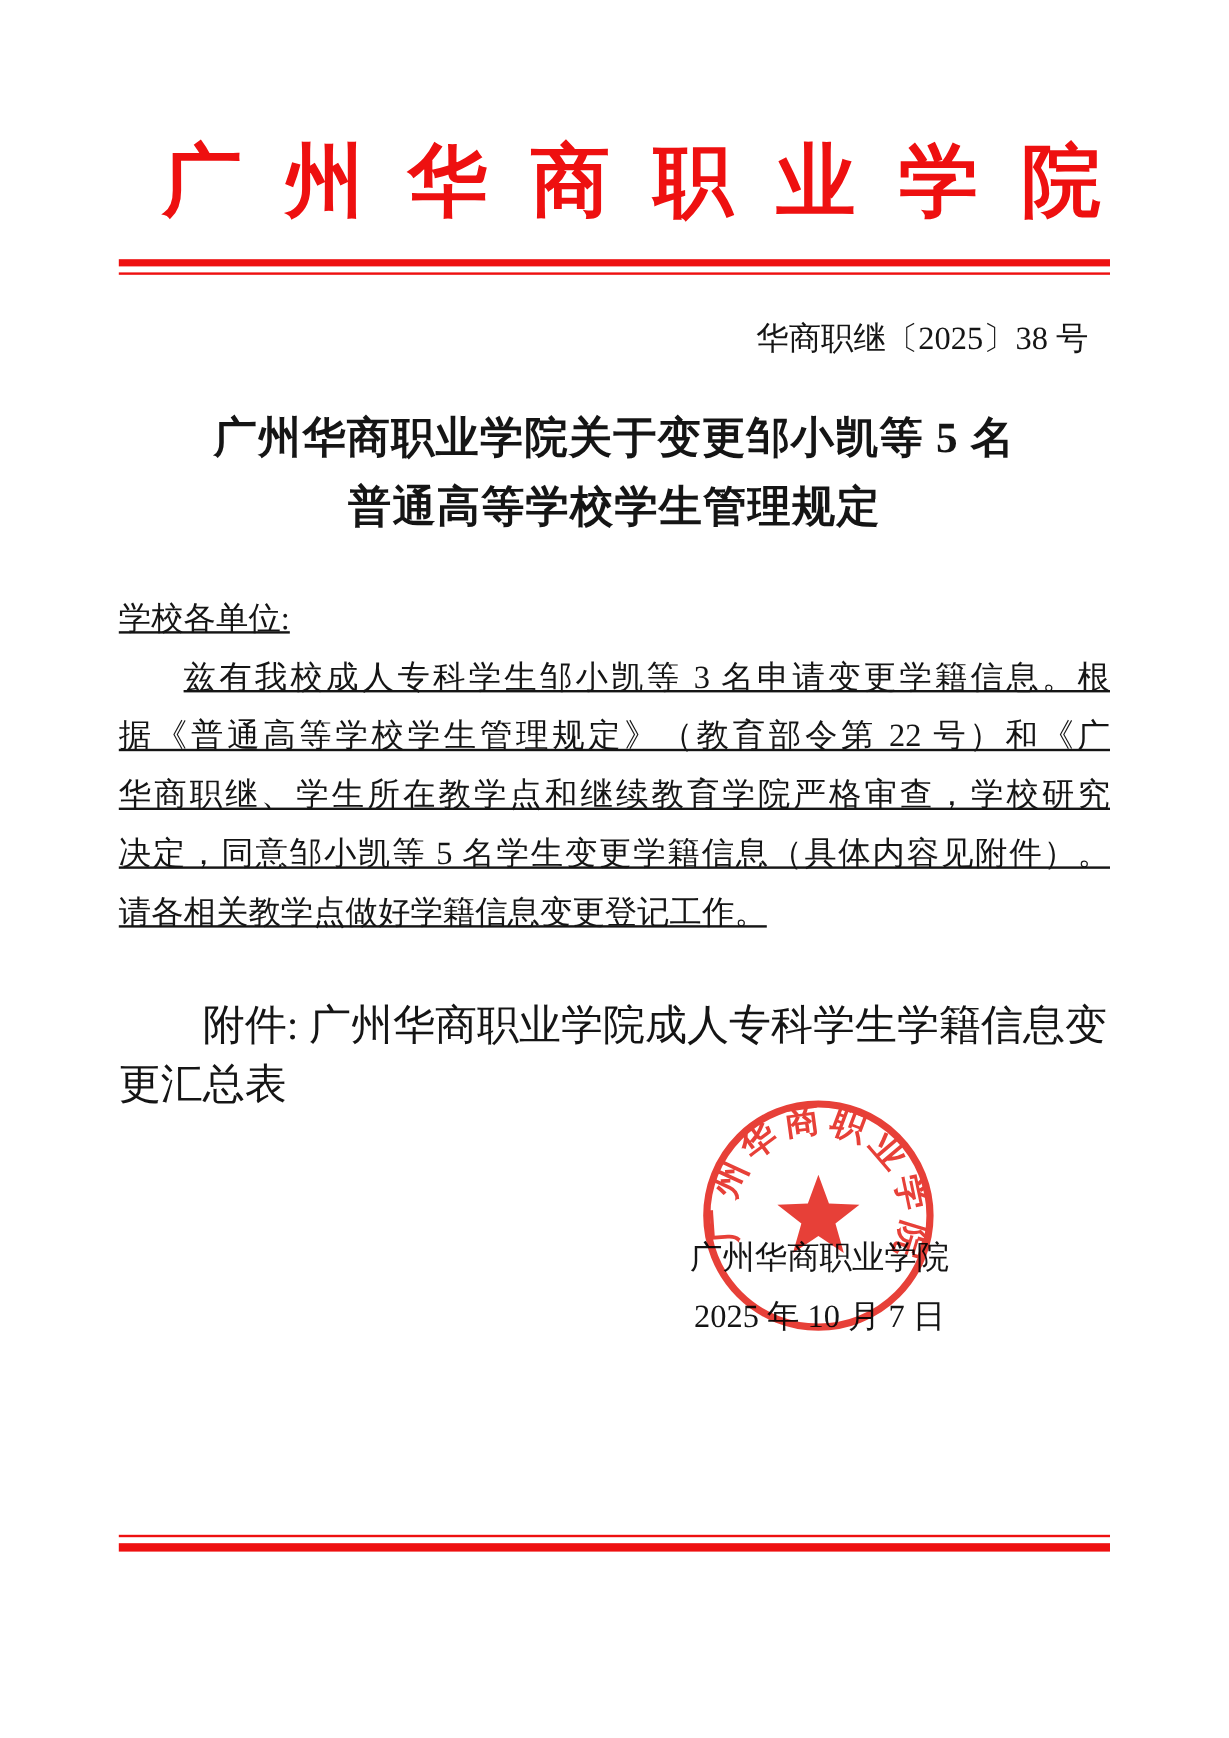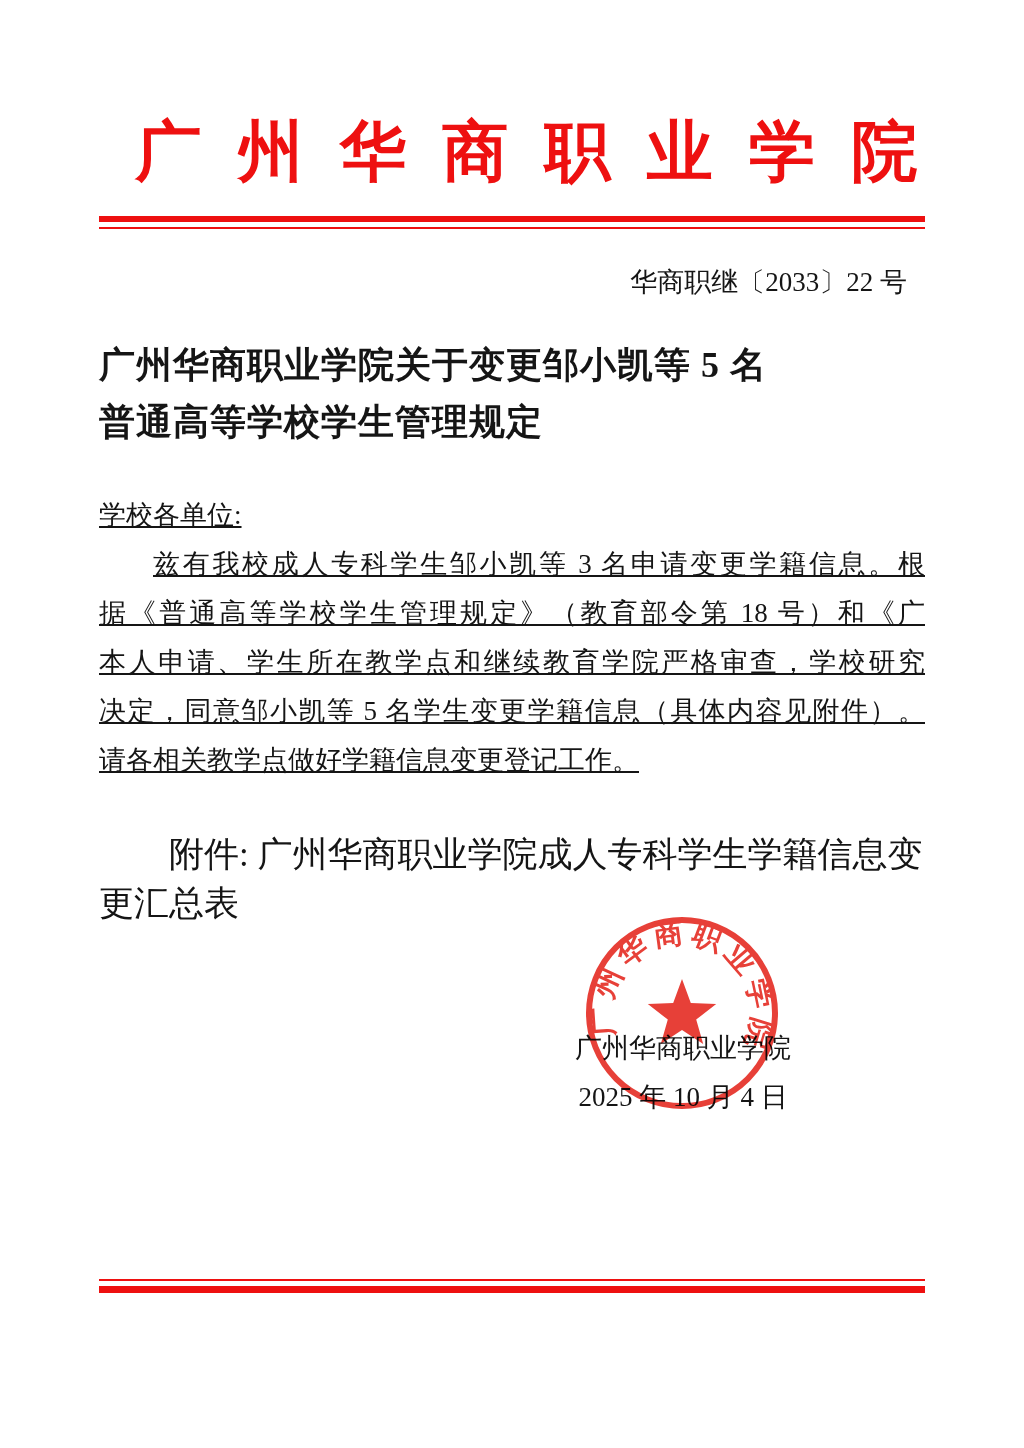--- a/index.html
+++ b/index.html
@@ -48,20 +48,21 @@
     margin-top: 36px;
     text-align: right;
     padding-right: 18px;
     font-size: 27px;
     line-height: 34px;
   }
 
   
   .doc-title {
     margin-top: 38px;
+    text-align: center;
     font-size: 36px;
     font-weight: 700;
     line-height: 57px;
     letter-spacing: 1px;
   }
 
   
   .body-block {
     margin-top: 40px;
     font-size: 27px;
@@ -130,41 +131,41 @@
 <body>
 
 <div class="page">
   <div class="content">
 
     <div class="masthead">广州华商职业学院</div>
 
     <div class="rule-thick-top"></div>
     <div class="rule-thin-top"></div>
 
-    <div class="doc-number">华商职继〔2033〕22 号</div>
+    <div class="doc-number">华商职继〔2025〕38 号</div>
 
     <div class="doc-title">
       <div>广州华商职业学院关于变更邹小凯等 5 名</div>
       <div>普通高等学校学生管理规定</div>
     </div>
 
     <div class="body-block">
       <div class="body-line">学校各单位:</div>
       <div class="body-line jline indent2">兹有我校成人专科学生邹小凯等 3 名申请变更学籍信息。根</div>
-      <div class="body-line jline">据《普通高等学校学生管理规定》（教育部令第 18 号）和《广</div>
-      <div class="body-line jline">本人申请、学生所在教学点和继续教育学院严格审查，学校研究</div>
+      <div class="body-line jline">据《普通高等学校学生管理规定》（教育部令第 22 号）和《广</div>
+      <div class="body-line jline">华商职继、学生所在教学点和继续教育学院严格审查，学校研究</div>
       <div class="body-line jline">决定，同意邹小凯等 5 名学生变更学籍信息（具体内容见附件）。</div>
       <div class="body-line">请各相关教学点做好学籍信息变更登记工作。</div>
     </div>
 
     <div class="attachment-line">附件: 广州华商职业学院成人专科学生学籍信息变更汇总表</div>
 
     <div class="signature-block">
       <div>广州华商职业学院</div>
-      <div>2025 年 10 月 4 日</div>
+      <div>2025 年 10 月 7 日</div>
     </div>
 
   </div>
 
   <svg class="seal" viewBox="0 0 200 200" xmlns="http://www.w3.org/2000/svg">
     <circle cx="100" cy="100" r="93" fill="none" stroke="#e4231a" stroke-width="6"></circle>
     <polygon fill="#e4231a" points="100,66 108.8,89.9 134.2,90.9 114.2,106.6 121.2,131.1 100,116.9 78.8,131.1 85.8,106.6 65.8,90.9 91.2,89.9"></polygon>
     <defs>
       <path id="seal-arc" d="M 34.2 123.9 A 70 70 0 1 1 165.8 123.9" fill="none"></path>
     </defs>

